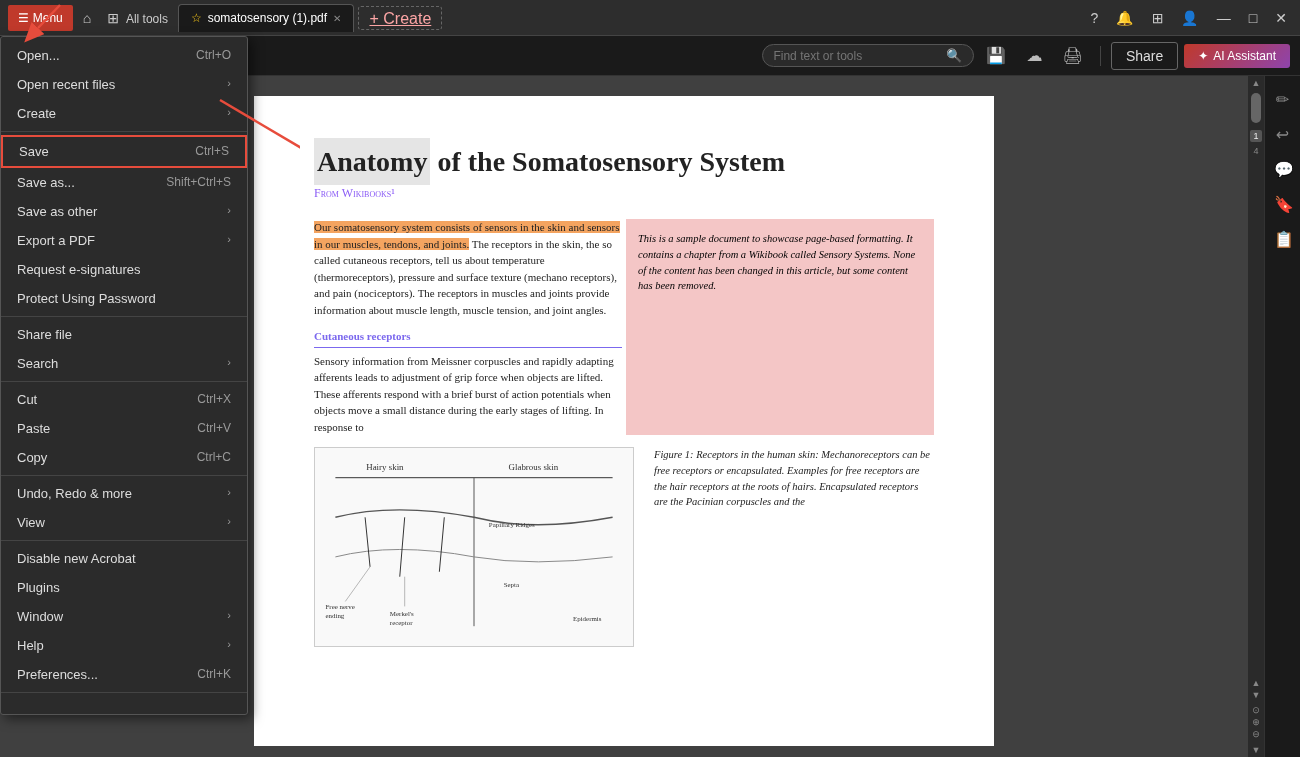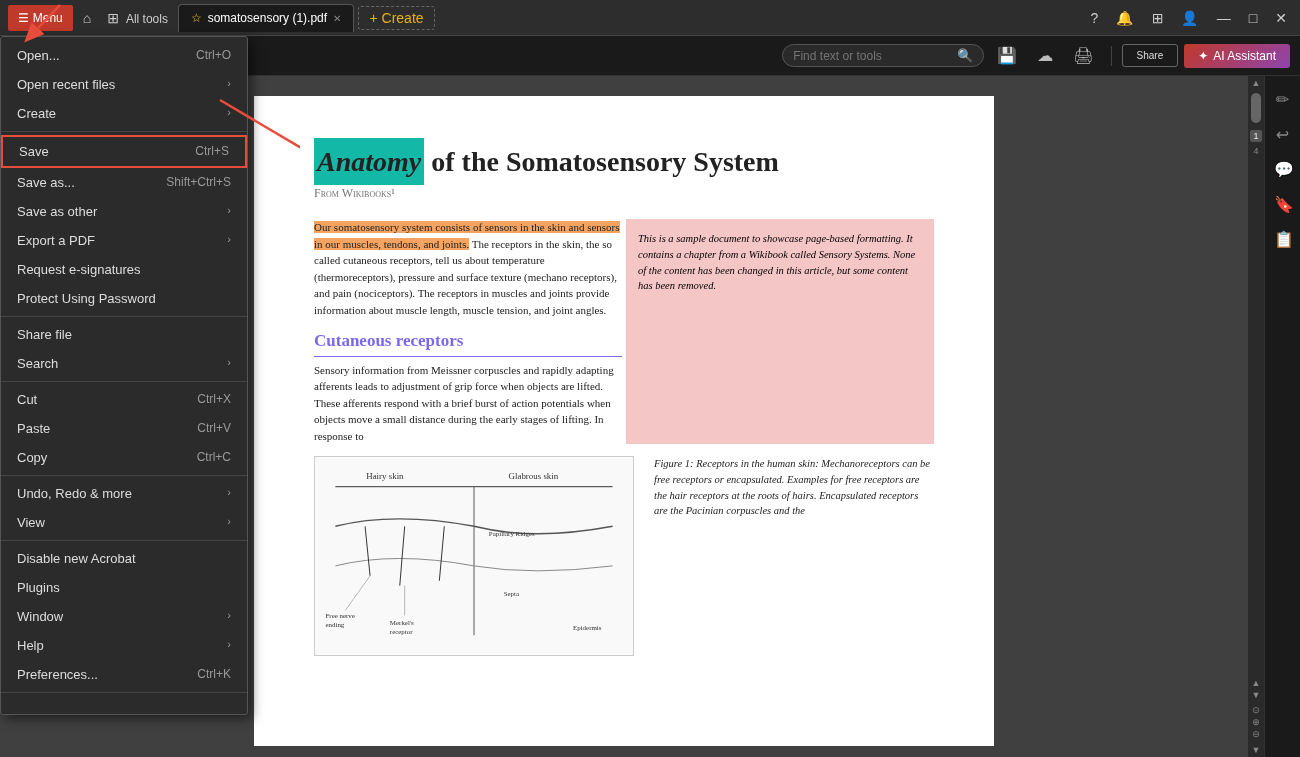--- a/index.html
+++ b/index.html
@@ -55,26 +55,27 @@
       height: 28px;
       cursor: pointer;
       border: 1px solid #555;
       border-bottom: none;
     }
     .tab.active { background: #1a1a1a; color: #fff; }
     .tab-close { font-size: 10px; color: #888; cursor: pointer; }
     .create-btn {
       background: none;
       border: 1px dashed #666;
-      color: #eab308;
+      color: #fca5a5;
       padding: 3px 10px;
-      font-size: 14px;
+      font-size: 16px;
       cursor: pointer;
       border-radius: 3px;
       height: 24px;
+      text-decoration: underline;
     }
     .topbar-right {
       display: flex;
       align-items: center;
       gap: 8px;
     }
     .topbar-right-icon {
       color: #ccc;
       font-size: 14px;
       cursor: pointer;
@@ -102,38 +103,38 @@
     }
     .toolbar-btn.disabled { color: #555; cursor: default; }
     .toolbar-sep { width: 1px; height: 20px; background: #444; margin: 0 4px; }
     .find-bar {
       display: flex;
       align-items: center;
       background: #2a2a2a;
       border: 1px solid #555;
       border-radius: 20px;
       padding: 3px 10px;
-      gap: 4px;
+      gap: 13px;
       margin-left: auto;
     }
     .find-bar input {
       background: none;
       border: none;
       color: #ccc;
       font-size: 12px;
       outline: none;
       width: 160px;
     }
     .find-bar-icon { color: #888; font-size: 13px; }
     .share-btn {
       background: none;
       border: 1px solid #666;
       color: #ddd;
       padding: 5px 14px;
-      font-size: 10px;
+      font-size: 14px;
       cursor: pointer;
       border-radius: 3px;
     }
     .ai-btn {
       background: linear-gradient(135deg, #c0392b, #8e44ad);
       border: none;
       color: white;
       padding: 5px 14px;
       font-size: 12px;
       cursor: pointer;
@@ -189,41 +190,41 @@
       font-family: 'Times New Roman', Times, serif;
     }
     .pdf-title {
       font-size: 28px;
       font-weight: bold;
       margin-bottom: 8px;
       color: #222;
     }
     .pdf-from {
       font-size: 12px;
-      color: #737373;
+      color: #8b5cf6;
       margin-bottom: 18px;
       font-variant: small-caps;
     }
     .pdf-body { font-size: 11px; line-height: 1.5; color: #222; }
     .pdf-columns {
       display: grid;
       grid-template-columns: 1fr 1fr;
       gap: 4px;
       margin-bottom: 12px;
     }
     .pink-box {
       background: #f4c6c6;
       padding: 12px;
       font-style: italic;
       font-size: 10.5px;
       line-height: 1.5;
     }
     .pdf-section-title {
       color: #7b68ee;
-      font-size: 17px;
+      font-size: 11px;
       font-weight: bold;
       margin: 8px 0 5px;
       border-bottom: 1px solid #7b68ee;
       padding-bottom: 2px;
     }
     .pdf-figure-area {
       display: grid;
       grid-template-columns: 1fr 1fr;
       gap: 20px;
       margin-top: 8px;
@@ -326,21 +327,21 @@
     <span>✦</span>
     <span>AI Assistant</span>
   </button>
 </div>
 
 <div class="main-area">
 
   <div class="pdf-area">
     <div class="pdf-page">
       <div class="pdf-title">
-        <span style="background:#14b8a6; padding:8px 3px;font-style:italic;">Anatomy</span><span> of the Somatosensory System</span>
+        <span style="background:#e5e5e5; padding:8px 3px;">Anatomy</span><span> of the Somatosensory System</span>
       </div>
       <div class="pdf-from">From Wikibooks¹</div>
       <div class="pdf-columns">
         <div class="pdf-body">
           <span style="background:#f4a460;">Our somatosensory system consists of sensors in the skin and sensors in our muscles, tendons, and joints.</span><span> The receptors in the skin, the so called cutaneous receptors, tell us about temperature (thermoreceptors), pressure and surface texture (mechano receptors), and pain (nociceptors). The receptors in muscles and joints provide information about muscle length, muscle tension, and joint angles.</span>
           <div class="pdf-section-title" style="margin-top:10px;">Cutaneous receptors</div>
           <div>Sensory information from Meissner corpuscles and rapidly adapting afferents leads to adjustment of grip force when objects are lifted. These afferents respond with a brief burst of action potentials when objects move a small distance during the early stages of lifting. In response to</div>
         </div>
         <div class="pink-box">This is a sample document to showcase page-based formatting. It contains a chapter from a Wikibook called Sensory Systems. None of the content has been changed in this article, but some content has been removed.</div>
       </div>

